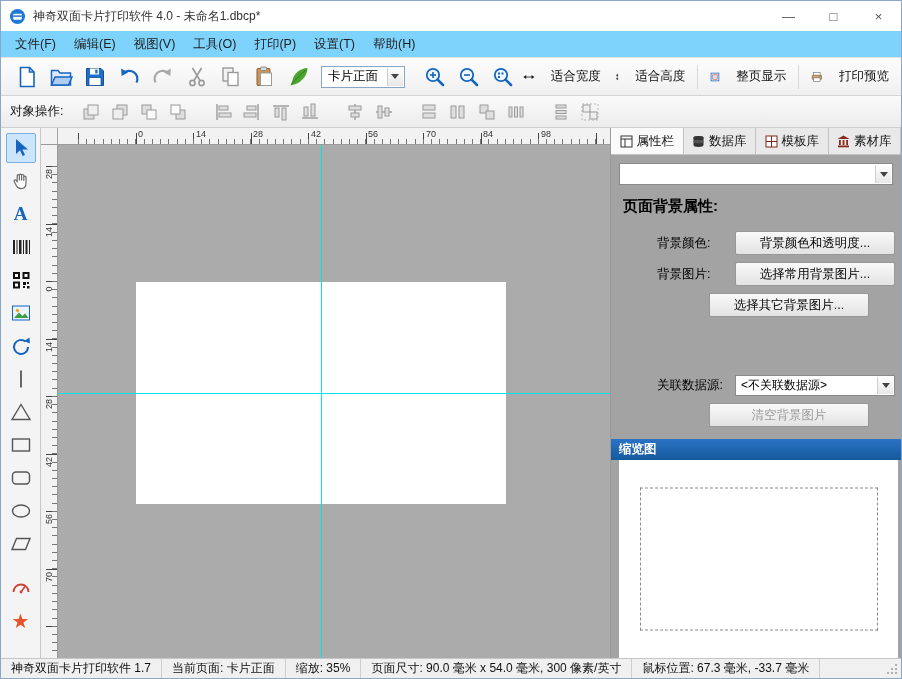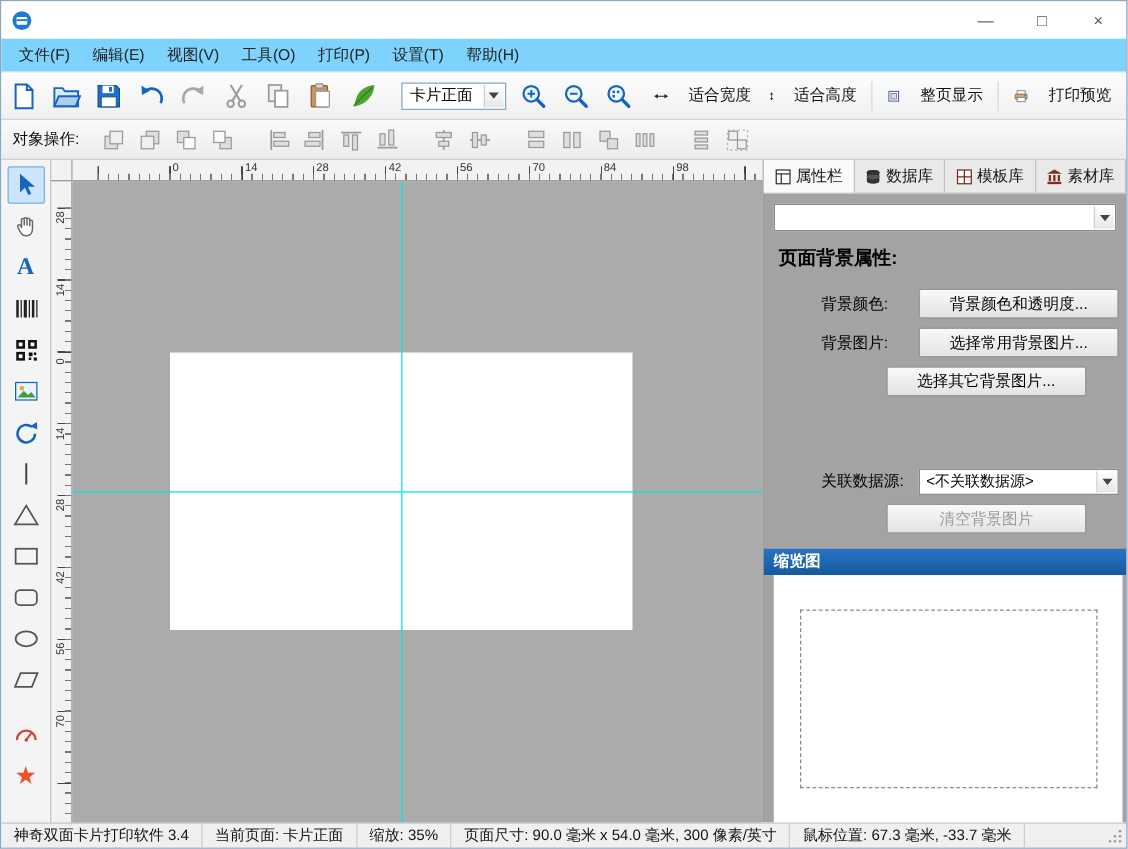--- a/index.html
+++ b/index.html
@@ -11,21 +11,21 @@
   .titlebar .title { font-size: 12px; color: #333; margin-left: 7px; }
   .win-controls { margin-left: auto; display: flex; height: 100%; }
   .wc { width: 45px; height: 100%; display: flex; align-items: center; justify-content: center; font-size: 13px; color: #555; }
 
   
   .menubar { height: 27px; background: #7dd3fc; border-bottom: 1px solid #e3e3e3; display: flex; align-items: center; padding-left: 5px; flex: none; }
   .menu-item { font-size: 12.5px; color: #222; padding: 5px 9px; }
 
   
   .toolbar { height: 38px; background: linear-gradient(#fdfdfd, #f0f0f0); border-bottom: 1px solid #d4d4d4; display: flex; align-items: center; padding: 0 6px; gap: 2px; flex: none; }
-  .tbtn { min-width: 32px; height: 32px; display: flex; align-items: center; justify-content: flex-start; border-radius: 3px; gap: 16px; }
+  .tbtn { min-width: 32px; height: 32px; display: flex; align-items: center; justify-content: flex-end; border-radius: 3px; gap: 16px; }
   .tbtn.labeled { padding: 0 6px; font-size: 12.5px; color: #111; white-space: nowrap; }
   .tsep { width: 1px; height: 24px; background: #d8d8d8; margin: 0 4px; flex: none; }
   .page-combo { width: 92px; height: 22px; border: 1px solid #88a6c6; background: #fff; display: flex; align-items: center; font-size: 12.5px; padding-left: 6px; position: relative; margin: 0 8px; }
   .combo-arrow-box { position: absolute; right: 1px; top: 1px; bottom: 1px; width: 16px; display: flex; align-items: center; justify-content: center; background: linear-gradient(#fefefe,#e7e7e7); border-left: 1px solid #cfcfcf; }
   .tri-down { width: 0; height: 0; border-left: 4px solid transparent; border-right: 4px solid transparent; border-top: 5px solid #444; }
 
   
   .objbar { height: 32px; background: linear-gradient(#fafafa, #ececec); border-bottom: 1px solid #cfcfcf; display: flex; align-items: center; padding: 0 9px; gap: 3px; flex: none; }
   .obj-label { font-size: 12.5px; color: #111; margin-right: 12px; white-space: nowrap; }
   .obtn { width: 26px; height: 26px; display: flex; align-items: center; justify-content: center; }
@@ -92,20 +92,21 @@
 <body>
 
 <div class="window">
 
   <div class="titlebar">
     <svg width="17" height="17" viewBox="0 0 18 18">
       <circle cx="9" cy="9" r="8" fill="#1e78d7"></circle>
       <rect x="4.5" y="6" width="9" height="6.5" rx="1" fill="#fff"></rect>
       <rect x="4.5" y="7.8" width="9" height="1.6" fill="#1e78d7"></rect>
     </svg>
+    <span class="title">神奇双面卡片打印软件 4.0 - 未命名1.dbcp*</span>
     <div class="win-controls">
       <span class="wc">—</span>
       <span class="wc">□</span>
       <span class="wc">×</span>
     </div>
   </div>
 
   <div class="menubar">
     <span class="menu-item">文件(F)</span>
     <span class="menu-item">编辑(E)</span>
@@ -568,21 +569,21 @@
       <div class="thumb-header">
         <span>缩览图</span>
       </div>
       <div class="thumb-area">
         <div class="thumb-page"></div>
       </div>
     </div>
   </div>
 
   <div class="statusbar">
-    <span class="sb-seg">神奇双面卡片打印软件 3.4</span>
+    <span class="sb-seg">神奇双面卡片打印软件 1.7</span>
     <span class="sb-seg">当前页面: 卡片正面</span>
     <span class="sb-seg">缩放: 35%</span>
     <span class="sb-seg">页面尺寸: 90.0 毫米 x 54.0 毫米, 300 像素/英寸</span>
     <span class="sb-seg">鼠标位置: 67.3 毫米, -33.7 毫米</span>
     <span class="sb-grip">
       <svg width="14" height="14" viewBox="0 0 14 14">
         <g fill="#9a9a9a">
             <circle cx="11" cy="3" r="1"></circle>
             <circle cx="7" cy="7" r="1"></circle>
             <circle cx="11" cy="7" r="1"></circle>

